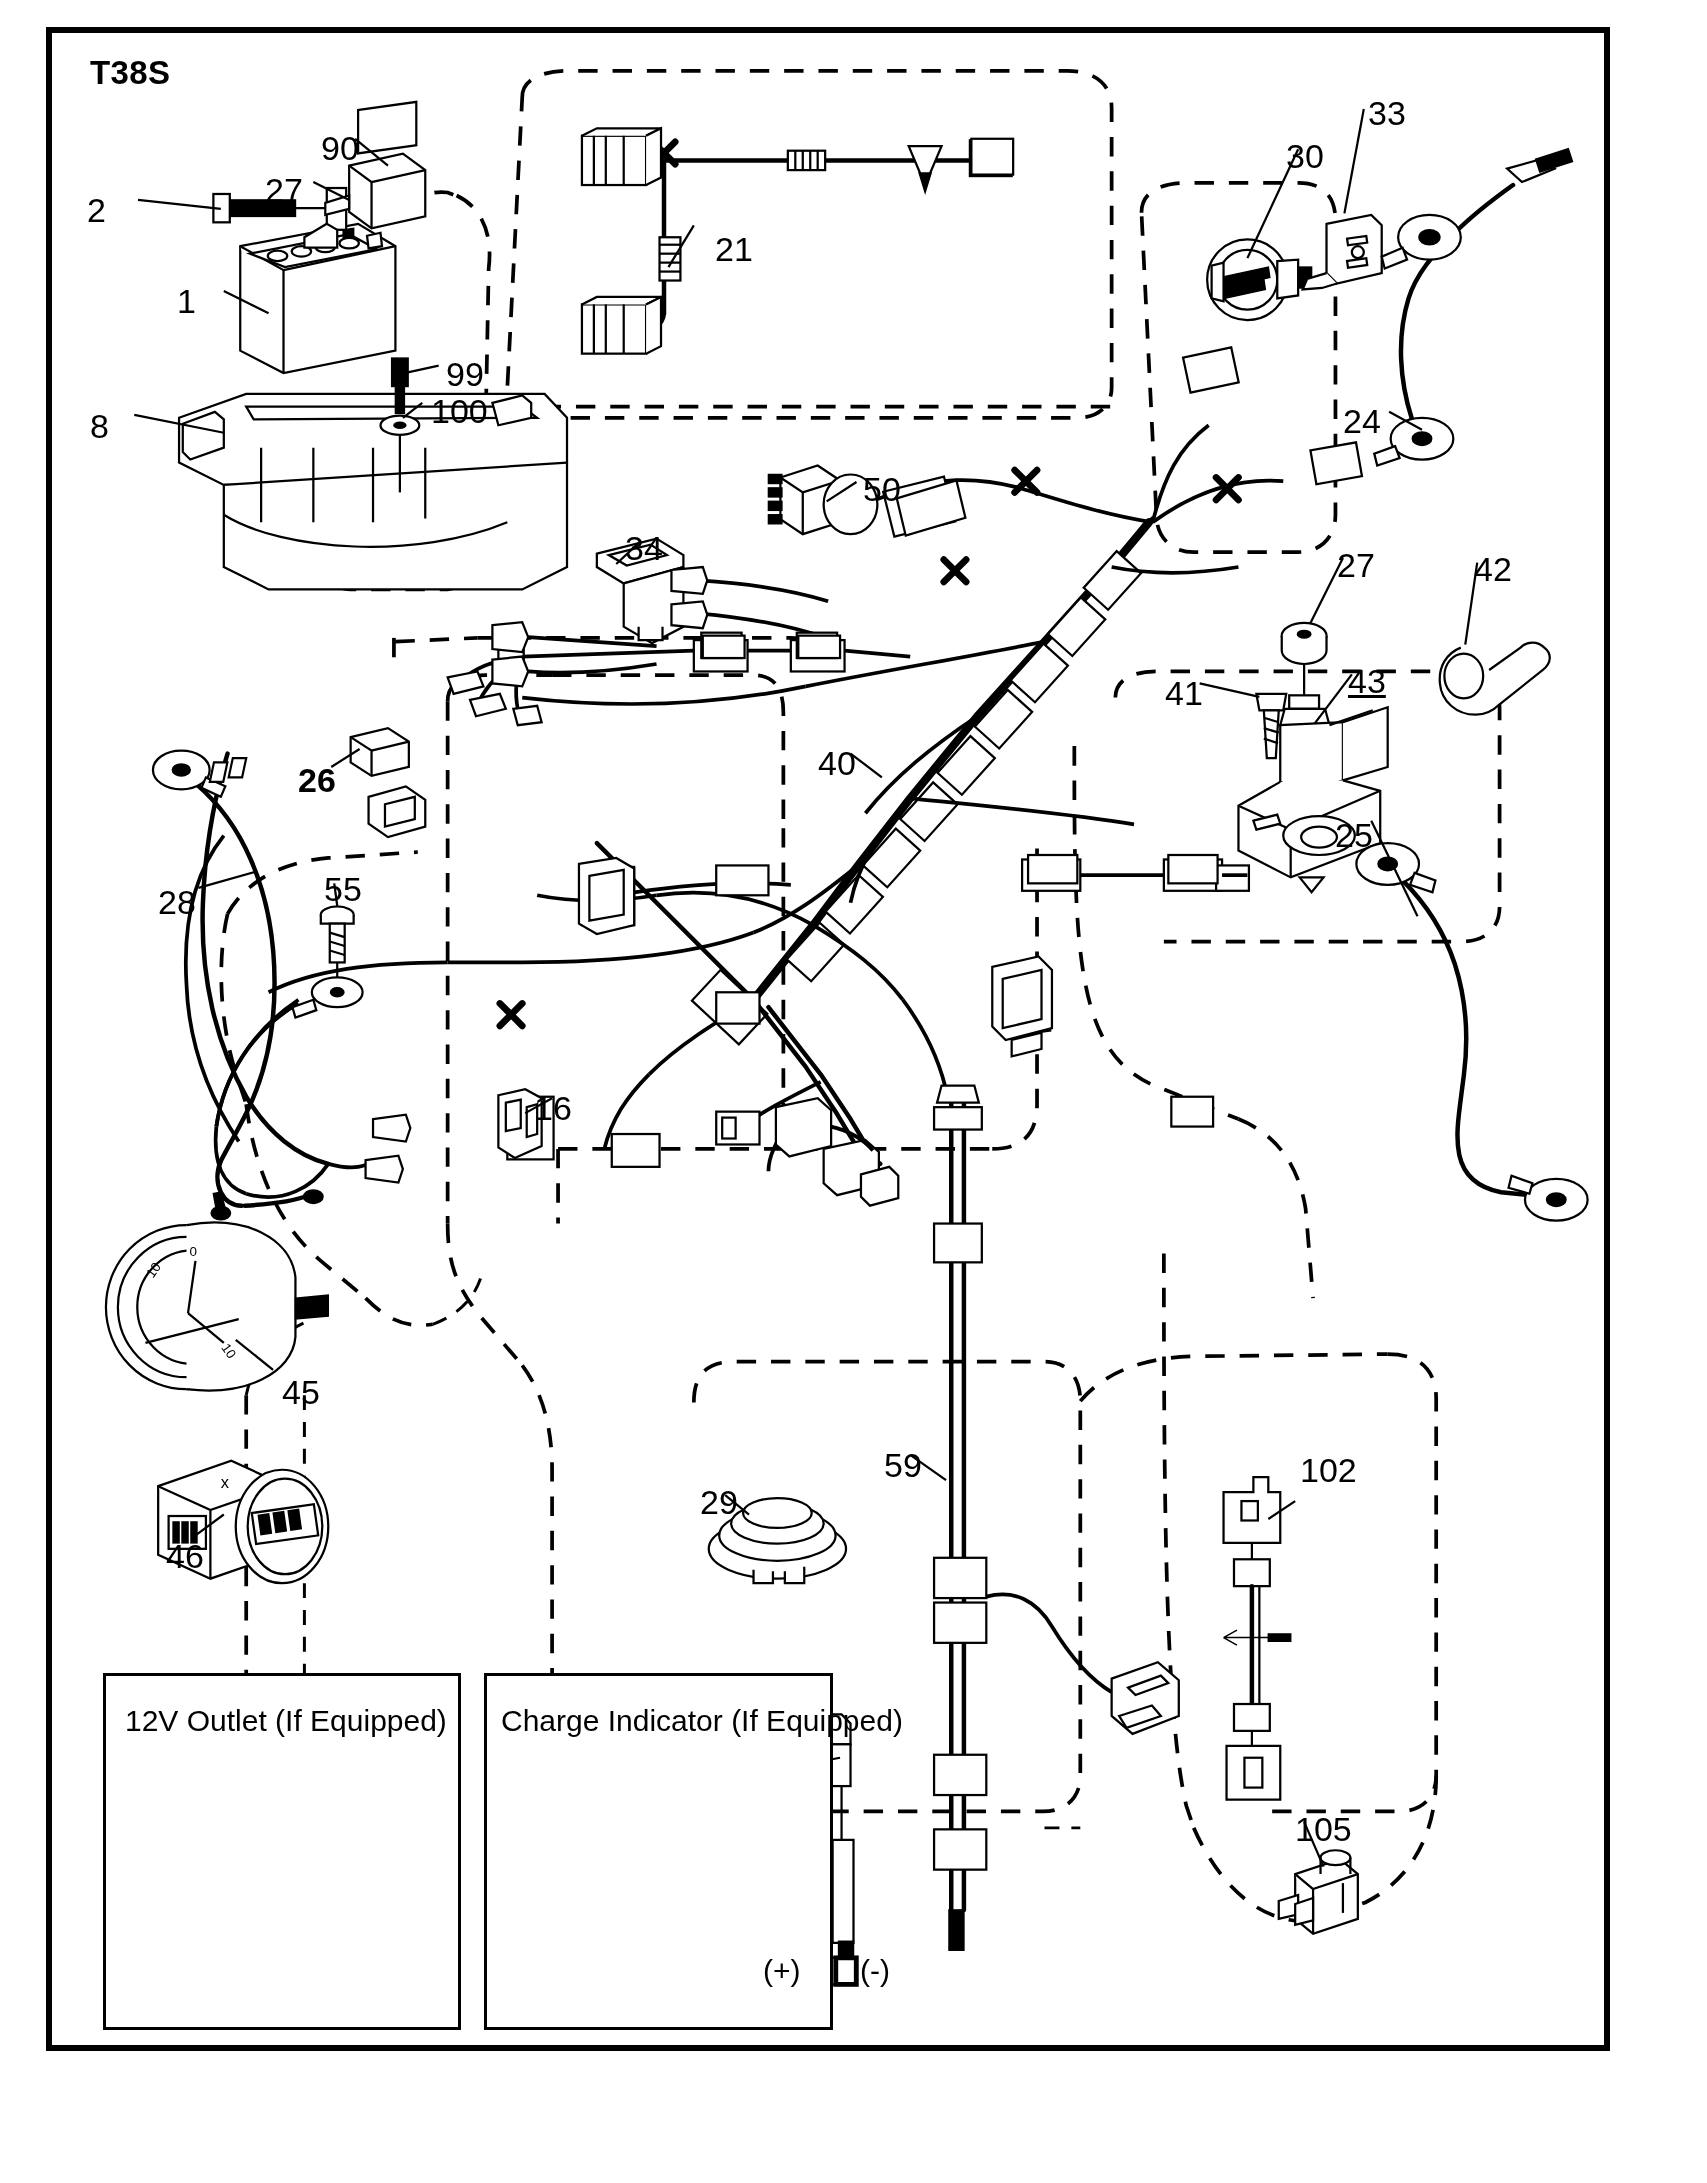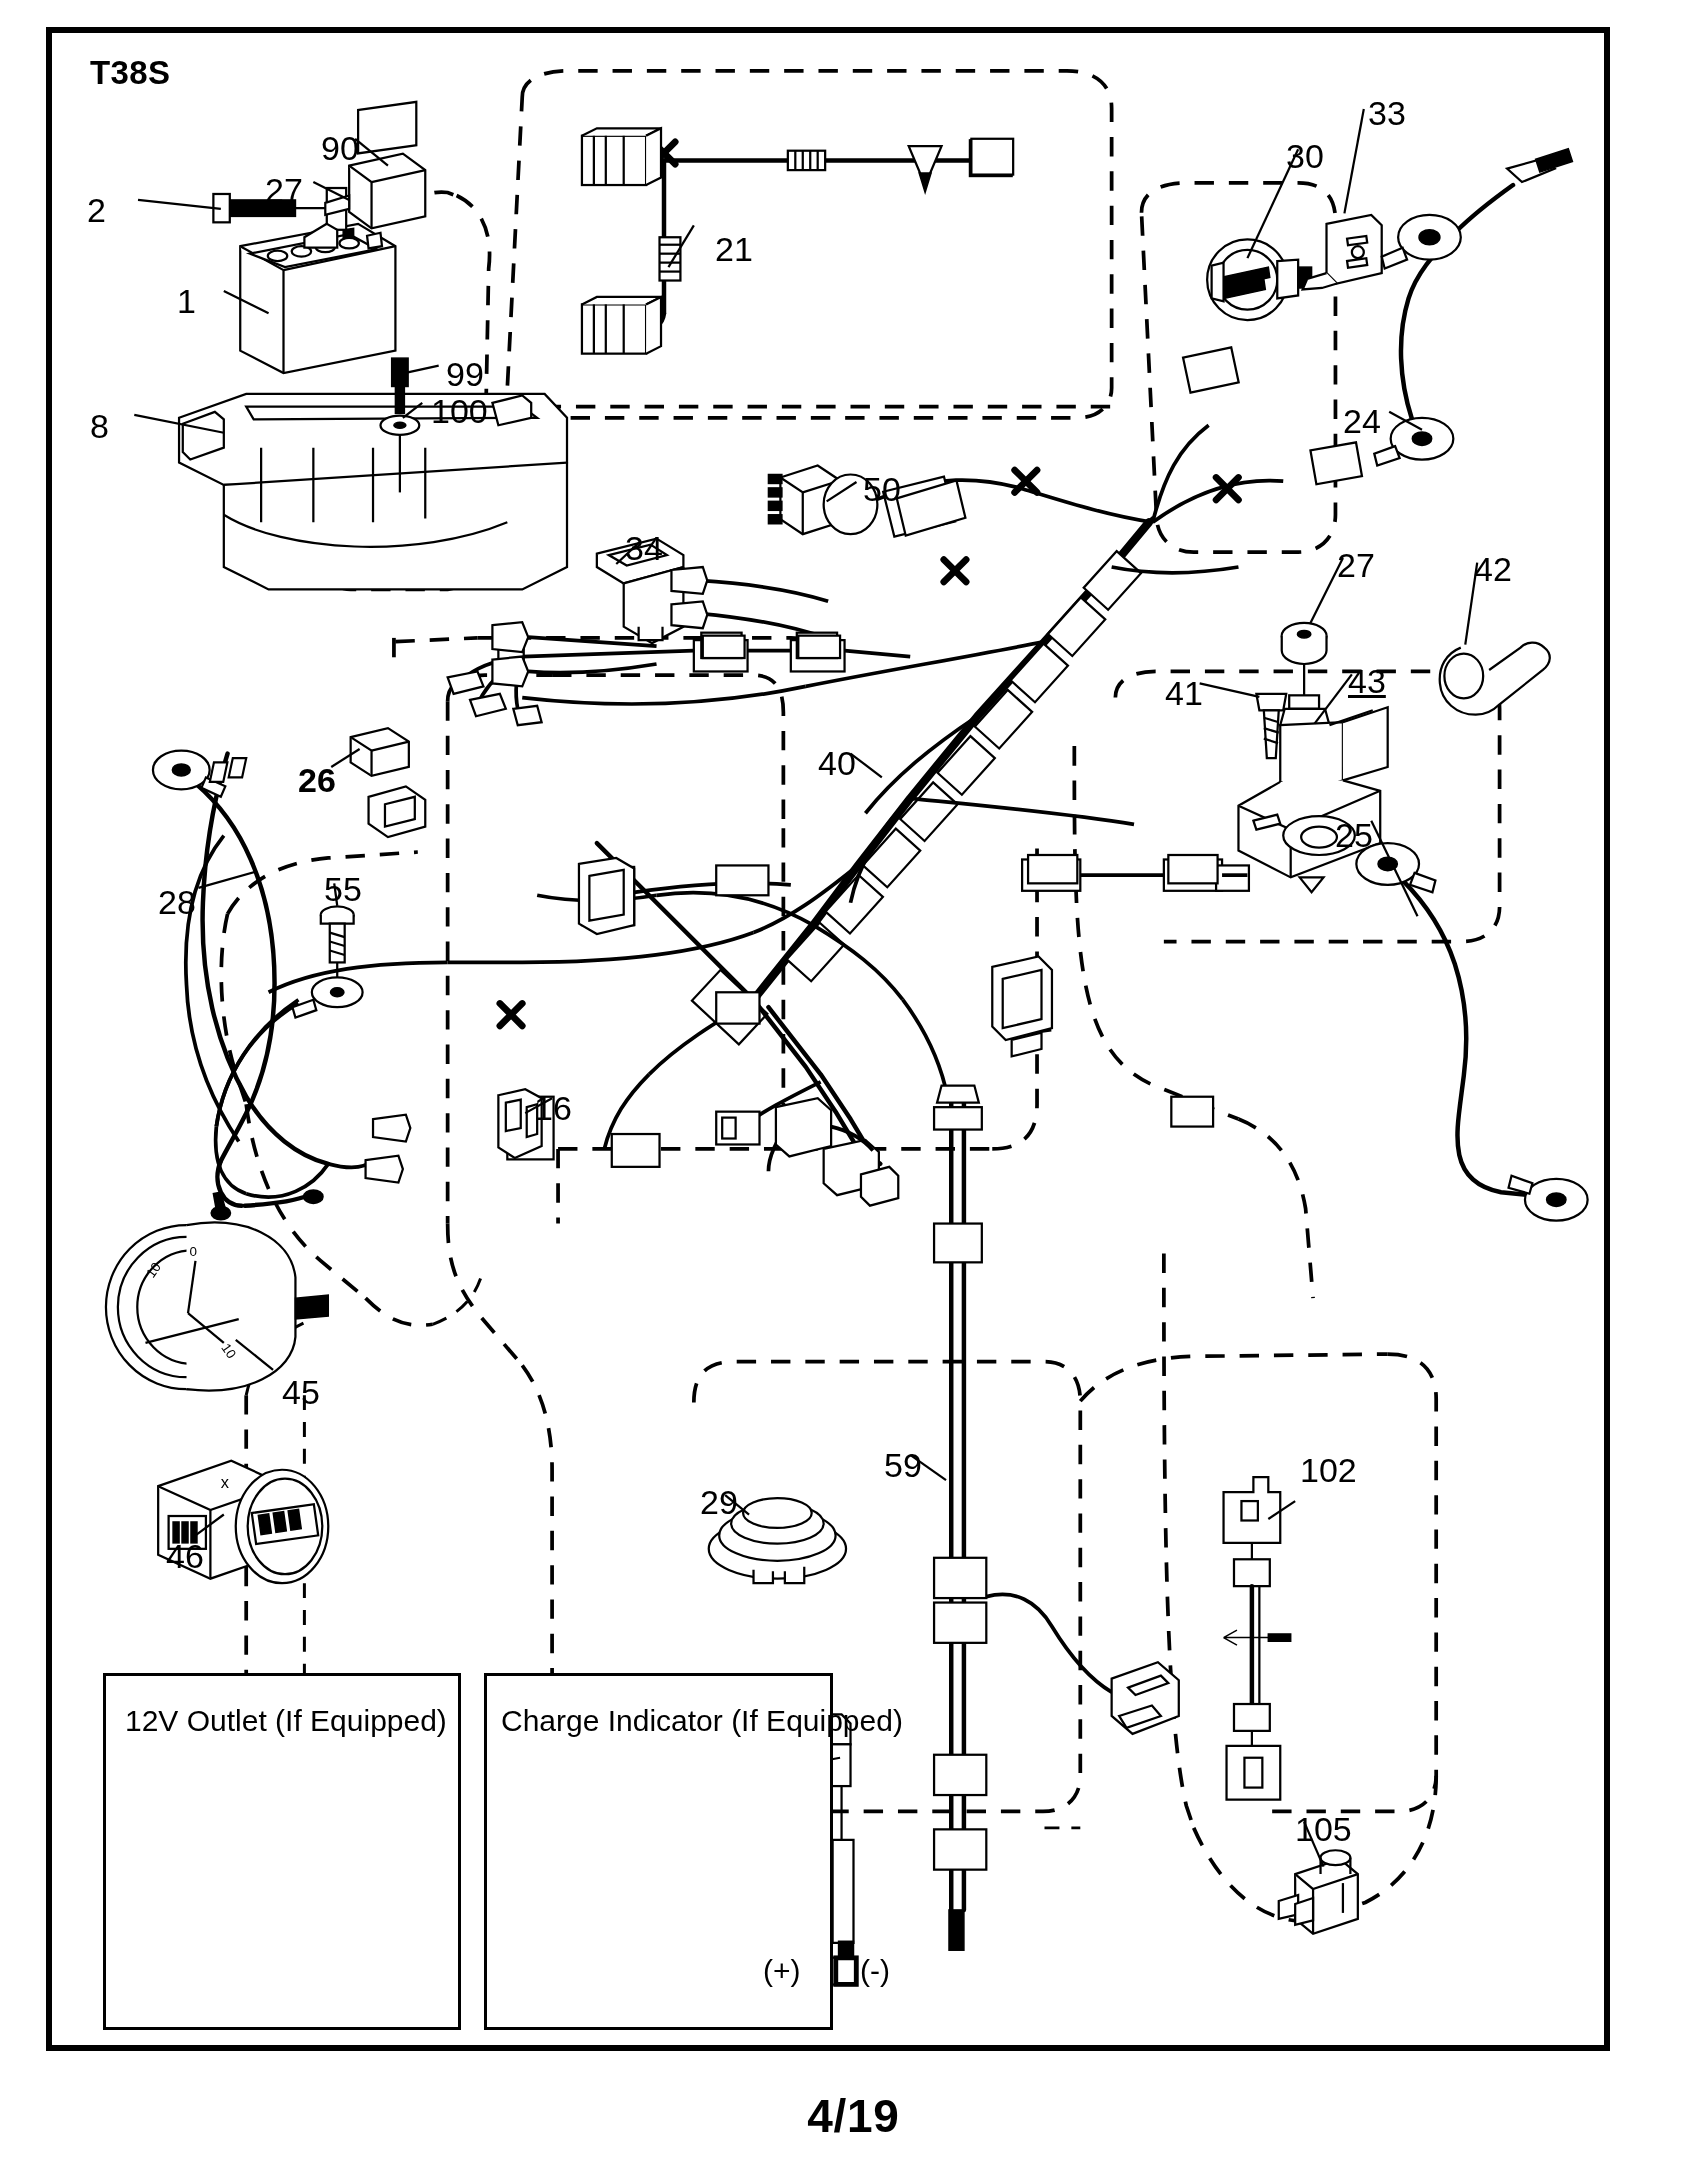--- a/index.html
+++ b/index.html
@@ -727,16 +727,15 @@
 
   <div class="inset" style="left:103px;top:1673px;width:358px;height:357px;"></div>
   <div class="inset-title" style="left:125px;top:1704px;">12V Outlet (If Equipped)</div>
 
   <div class="inset" style="left:484px;top:1673px;width:349px;height:357px;"></div>
   <div class="inset-title" style="left:501px;top:1704px;">Charge Indicator (If Equipped)</div>
 
   <div class="lbl sm" style="left:763px;top:1956px;">(+)</div>
   <div class="lbl sm" style="left:860px;top:1956px;">(-)</div>
 
-  <div class="page-number">4/19</div>
 
 </div>
 
 
 </body></html>

